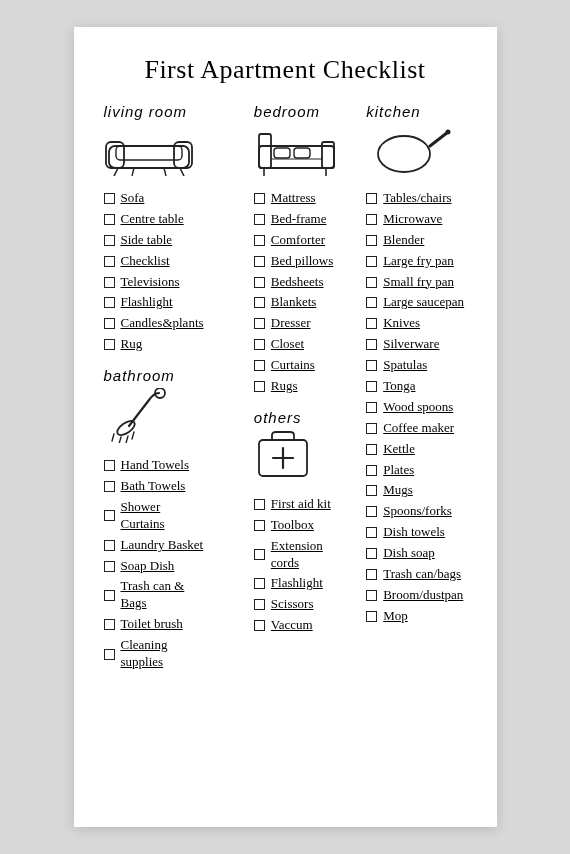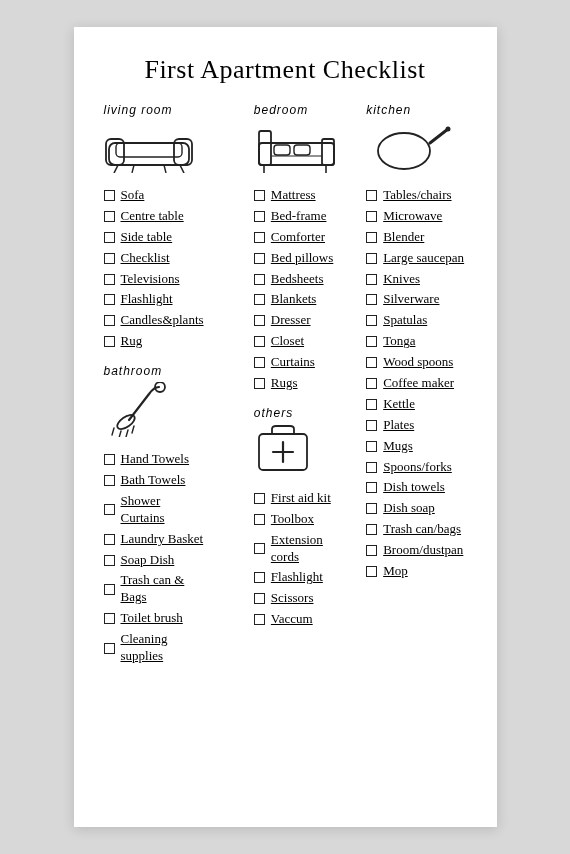--- a/index.html
+++ b/index.html
@@ -36,21 +36,21 @@
       min-width: 0;
     }
     .section-header {
       display: flex;
       flex-direction: column;
       align-items: flex-start;
       margin-bottom: 8px;
     }
     .section-label {
       font-family: 'Comic Sans MS', cursive, sans-serif;
-      font-size: 12px;
+      font-size: 15px;
       font-style: italic;
       margin-bottom: 4px;
       letter-spacing: 1px;
     }
     .icon-area {
       width: 100%;
       display: flex;
       align-items: center;
       justify-content: flex-start;
       margin-bottom: 6px;
@@ -339,20 +339,28 @@
         <li>
             <span class="checkbox"></span>
             <span>Microwave</span>
           </li>
         <li>
             <span class="checkbox"></span>
             <span>Blender</span>
           </li>
         <li>
             <span class="checkbox"></span>
+            <span>Large fry pan</span>
+          </li>
+        <li>
+            <span class="checkbox"></span>
+            <span>Small fry pan</span>
+          </li>
+        <li>
+            <span class="checkbox"></span>
             <span>Large saucepan</span>
           </li>
         <li>
             <span class="checkbox"></span>
             <span>Knives</span>
           </li>
         <li>
             <span class="checkbox"></span>
             <span>Silverware</span>
           </li>

